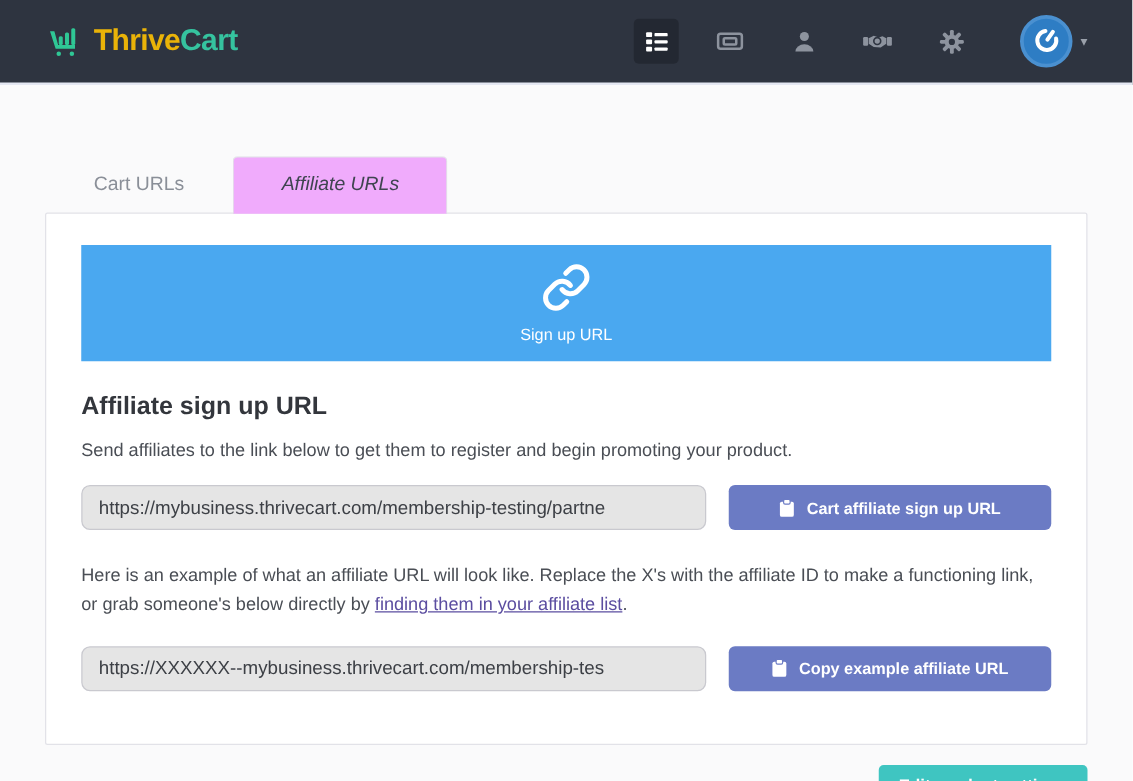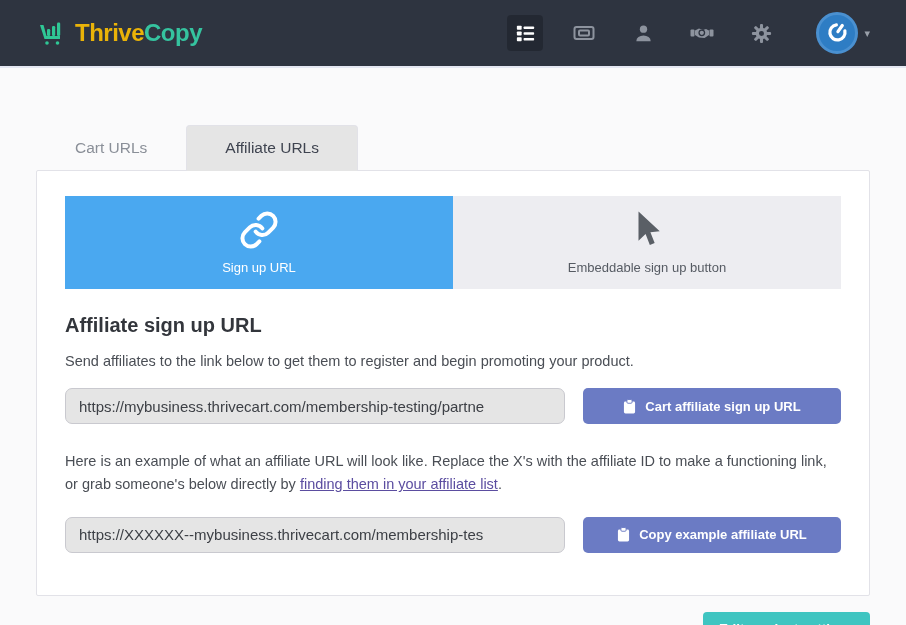--- a/index.html
+++ b/index.html
@@ -37,22 +37,23 @@
   .caret { color:#9aa0aa; font-size:11px; }
 
   
   .page { padding:0 36px; }
   .tabs { display:flex; margin-top:57px; position:relative; z-index:2; }
   .tab {
     padding:13px 38px; font-size:15.5px; color:#8a8f98; cursor:pointer;
     border:1px solid transparent; border-bottom:none; border-radius:4px 4px 0 0;
   }
   .tab.active {
-    background:#e5e5e5; border-color:#e2e2e8; color:#3f4450;
+    background:#f0abfc; border-color:#e2e2e8; color:#3f4450;
     margin-bottom:-1px;
+    font-style:italic;
   }
 
   .card {
     background:#ffffff; border:1px solid #e2e2e8; border-radius:2px;
     padding:25px 28px 42px; position:relative; z-index:1;
   }
 
   .toggle { display:flex; }
   .toggle-panel {
     flex:1; height:93px; display:flex; flex-direction:column;
@@ -101,21 +102,21 @@
         <g fill="#2fc795">
           <rect x="11" y="11" width="3.2" height="7" rx="1.2"></rect>
           <rect x="16" y="8" width="3.2" height="10" rx="1.2"></rect>
           <rect x="21" y="4.5" width="3.2" height="13.5" rx="1.2"></rect>
           <path d="M4 7 L7.5 7 L10.5 18 L24 18 L24 21 L8.5 21 Z" fill="#2fc795"></path>
           <circle cx="11" cy="25" r="1.8"></circle>
           <circle cx="21.5" cy="25" r="1.8"></circle>
         </g>
       </svg>
     </span>
-    <span class="brand-text"><span class="t1">Thrive</span><span class="t2">Copy</span></span>
+    <span class="brand-text"><span class="t1">Thrive</span><span class="t2">Cart</span></span>
   </div>
 
   <div class="nav-right">
     <span class="nav-icon active">
       <svg width="23" height="23" viewBox="0 0 24 24" fill="currentColor">
         <rect x="3" y="4" width="5" height="4" rx="0.8"></rect>
           <rect x="10" y="4.6" width="11" height="2.8" rx="0.8"></rect>
         <rect x="3" y="10" width="5" height="4" rx="0.8"></rect>
           <rect x="10" y="10.6" width="11" height="2.8" rx="0.8"></rect>
         <rect x="3" y="16" width="5" height="4" rx="0.8"></rect>
@@ -178,28 +179,20 @@
 
     <div class="toggle">
       <div class="toggle-panel selected">
         <span>
           <svg width="40" height="40" viewBox="0 0 24 24" fill="none" stroke="#ffffff" stroke-width="2.4" stroke-linecap="round" stroke-linejoin="round">
             <path d="M10 13a5 5 0 0 0 7.54.54l3-3a5 5 0 0 0-7.07-7.07l-1.72 1.71"></path>
             <path d="M14 11a5 5 0 0 0-7.54-.54l-3 3a5 5 0 0 0 7.07 7.07l1.71-1.71"></path>
           </svg>
         </span>
         <span class="toggle-label">Sign up URL</span>
-      </div>
-      <div class="toggle-panel unselected">
-        <span>
-          <svg width="34" height="40" viewBox="0 0 24 28" fill="#5a5f66">
-            <path d="M6 1 L6 21.5 L11 16.8 L14 24.6 L17.4 23.2 L14.4 15.6 L21 14.8 Z"></path>
-          </svg>
-        </span>
-        <span class="toggle-label">Embeddable sign up button</span>
       </div>
     </div>
 
     <h2 class="section-heading">Affiliate sign up URL</h2>
 
     <p class="body-text">Send affiliates to the link below to get them to register and begin promoting your product.</p>
 
     <div class="url-row">
       <input class="url-input" type="text" readonly="" value="https://mybusiness.thrivecart.com/membership-testing/partne" style="">
       <button class="copy-btn">

